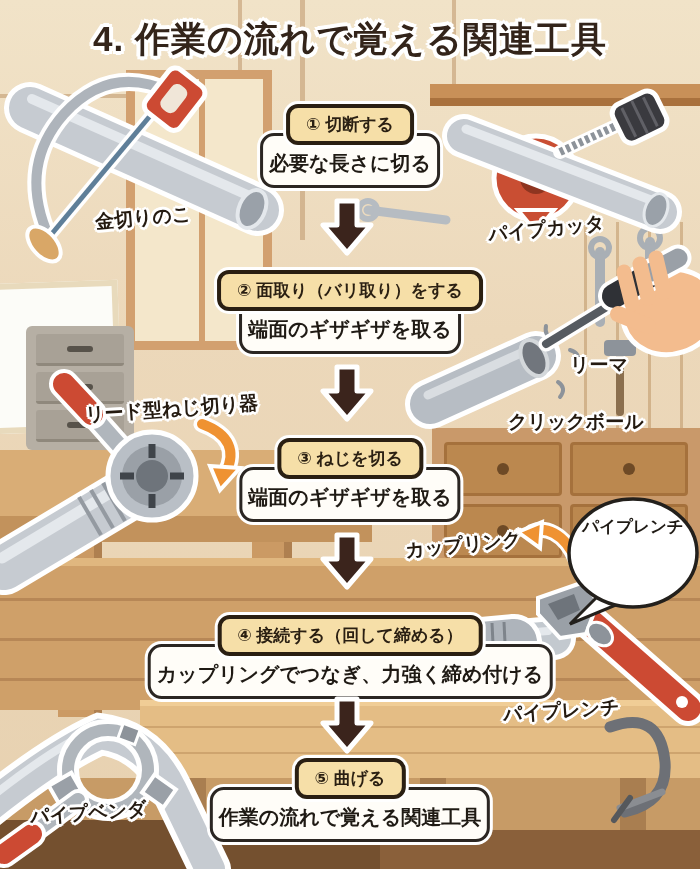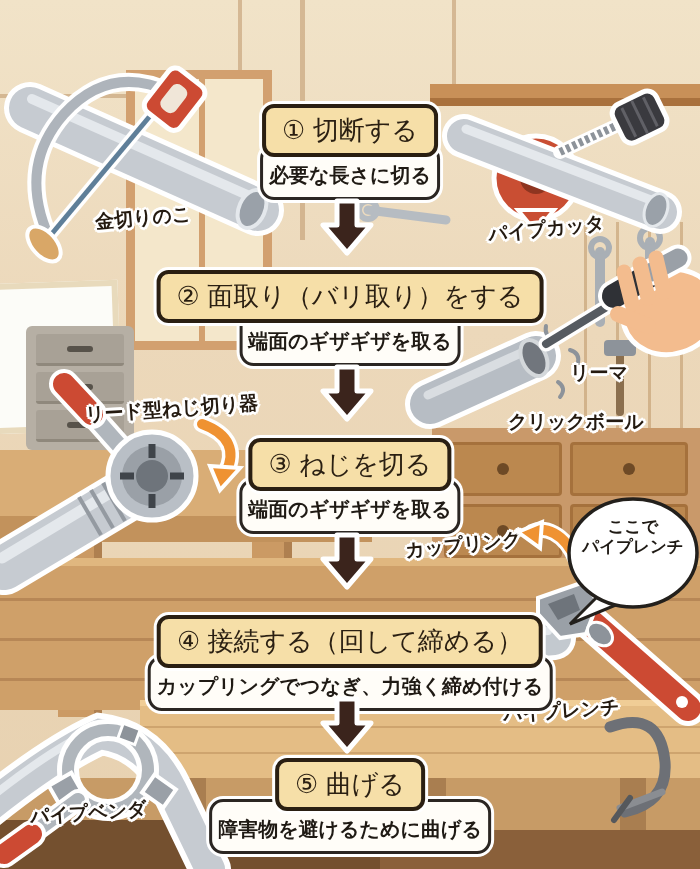--- a/index.html
+++ b/index.html
@@ -54,21 +54,21 @@
   .title{position:absolute;left:0;top:16px;width:700px;text-align:center;z-index:7;
     font-size:35px;font-weight:800;letter-spacing:1px;color:#33241a;
     text-shadow:
       -3px -3px 0 #fff, 0 -3px 0 #fff, 3px -3px 0 #fff,
       -3px 0 0 #fff, 3px 0 0 #fff,
       -3px 3px 0 #fff, 0 3px 0 #fff, 3px 3px 0 #fff,
       -4px 0 0 #fff, 4px 0 0 #fff, 0 4px 0 #fff, 0 -4px 0 #fff;}
   
   .step{position:absolute;left:50%;transform:translateX(-50%);display:flex;flex-direction:column;align-items:center;z-index:6;}
   .step-header{background:#f6dfa8;border:4px solid #2a1f12;border-radius:12px;
-    padding:5px 16px;font-size:26px;font-weight:400;color:#2a1f12;white-space:nowrap;z-index:2;
+    padding:5px 16px;font-size:17px;font-weight:700;color:#2a1f12;white-space:nowrap;z-index:2;
     box-shadow:0 0 0 3px #fff;}
   .step-desc{background:#fffdf8;border:3px solid #2b2622;border-radius:14px;
     margin-top:-12px;padding:14px 6px 8px;font-size:20px;font-weight:bold;color:#1f1a14;
     white-space:nowrap;z-index:1;box-shadow:0 0 0 3px #fff;}
   .flow-arrow{position:absolute;left:320px;z-index:6;}
   .tool{position:absolute;z-index:3;overflow:visible;}
   .deco{position:absolute;z-index:2;overflow:visible;}
   .bubble{position:absolute;left:566px;top:496px;width:134px;height:136px;z-index:5;}
   .bubble-text{position:absolute;left:0;top:20px;width:134px;text-align:center;
     font-size:16.5px;font-weight:800;line-height:20px;color:#1f1a14;}
@@ -258,21 +258,21 @@
         <rect x="120" y="44" width="18" height="16" fill="#8d939a" stroke="#ffffff" stroke-width="3"></rect>
       </g>
     <line x1="78" y1="118" x2="10" y2="168" stroke="#ffffff" stroke-width="22" stroke-linecap="round"></line>
     <line x1="78" y1="118" x2="10" y2="168" stroke="#b0b6bc" stroke-width="14" stroke-linecap="round"></line>
     <line x1="32" y1="152" x2="4" y2="172" stroke="#ffffff" stroke-width="28" stroke-linecap="round"></line>
     <line x1="32" y1="152" x2="4" y2="172" stroke="#cc4a33" stroke-width="20" stroke-linecap="round"></line>
   </svg>
 
   <div class="olabel" style="left:95px;top:205px;transform:rotate(-5deg);">金切りのこ</div>
   <div class="olabel" style="left:488px;top:216px;transform:rotate(-6deg);">パイプカッタ</div>
-  <div class="olabel" style="left:570px;top:360px;">リーマ</div>
+  <div class="olabel" style="left:570px;top:352px;">リーマ</div>
   <div class="olabel" style="left:508px;top:409px;">クリックボール</div>
   <div class="olabel" style="left:85px;top:396px;transform:rotate(-4deg);">リード型ねじ切り器</div>
   <div class="olabel" style="left:405px;top:532px;transform:rotate(-6deg);">カップリング</div>
   <div class="olabel" style="left:503px;top:698px;transform:rotate(-4deg);">パイプレンチ</div>
   <div class="olabel" style="left:30px;top:800px;transform:rotate(-4deg);">パイプベンダ</div>
 
   <svg class="oarrow" style="left:190px;top:418px;" width="55" height="74" viewBox="0 0 55 74">
     <path d="M12,6 C40,16 46,34 36,54" fill="none" stroke="#ffffff" stroke-width="17" stroke-linecap="round"></path>
     <path d="M12,6 C40,16 46,34 36,54" fill="none" stroke="#ef9232" stroke-width="10" stroke-linecap="round"></path>
     <polygon points="20,48 50,50 30,72" fill="#ef9232" stroke="#ffffff" stroke-width="4"></polygon>
@@ -282,21 +282,20 @@
     <path d="M58,40 C46,12 26,6 14,12" fill="none" stroke="#ef9232" stroke-width="10" stroke-linecap="round"></path>
     <polygon points="24,2 22,28 0,12" fill="#ef9232" stroke="#ffffff" stroke-width="4"></polygon>
   </svg>
 
   <div class="bubble">
     <svg width="134" height="136" viewBox="0 0 134 136" style="overflow:visible;">
       <polygon points="36,96 4,128 62,104" fill="#ffffff" stroke="#23201c" stroke-width="3"></polygon>
       <ellipse cx="67" cy="57" rx="64" ry="54" fill="#ffffff" stroke="#23201c" stroke-width="3.5"></ellipse>
     </svg>
     <div class="bubble-text">
-      <div>ここで</div>
       <div>パイプレンチ</div>
     </div>
   </div>
 
   <div class="step" style="top:104px;">
     <div class="step-header">① 切断する</div>
     <div class="step-desc">必要な長さに切る</div>
   </div>
   <svg class="flow-arrow" style="top:198px;" width="54" height="58" viewBox="0 0 54 58">
     <path d="M17,3 h20 v24 h14 L27,55 L3,27 h14 z" fill="#3b241c" stroke="#ffffff" stroke-width="5" stroke-linejoin="round"></path>
@@ -321,16 +320,17 @@
   <div class="step" style="top:615px;">
     <div class="step-header">④ 接続する（回して締める）</div>
     <div class="step-desc">カップリングでつなぎ、力強く締め付ける</div>
   </div>
   <svg class="flow-arrow" style="top:696px;" width="54" height="58" viewBox="0 0 54 58">
     <path d="M17,3 h20 v24 h14 L27,55 L3,27 h14 z" fill="#3b241c" stroke="#ffffff" stroke-width="5" stroke-linejoin="round"></path>
   </svg>
 
   <div class="step" style="top:758px;">
     <div class="step-header">⑤ 曲げる</div>
-    <div class="step-desc">障害物を避けるために曲げる</div>
-  </div>
-
+    <div class="step-desc">作業の流れで覚える関連工具</div>
+  </div>
+
+  <div class="title">4. 作業の流れで覚える関連工具</div>
 </div>
 
 </body></html>

